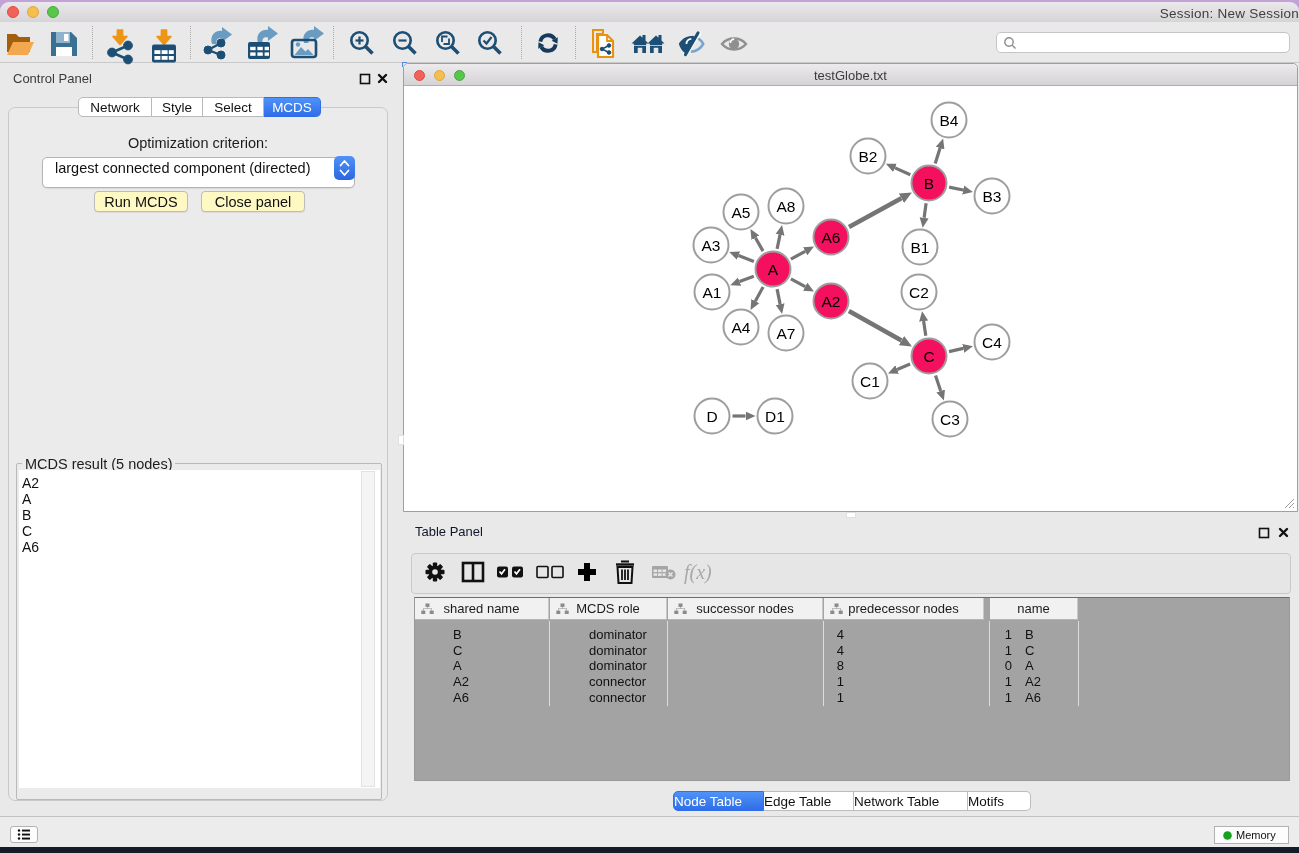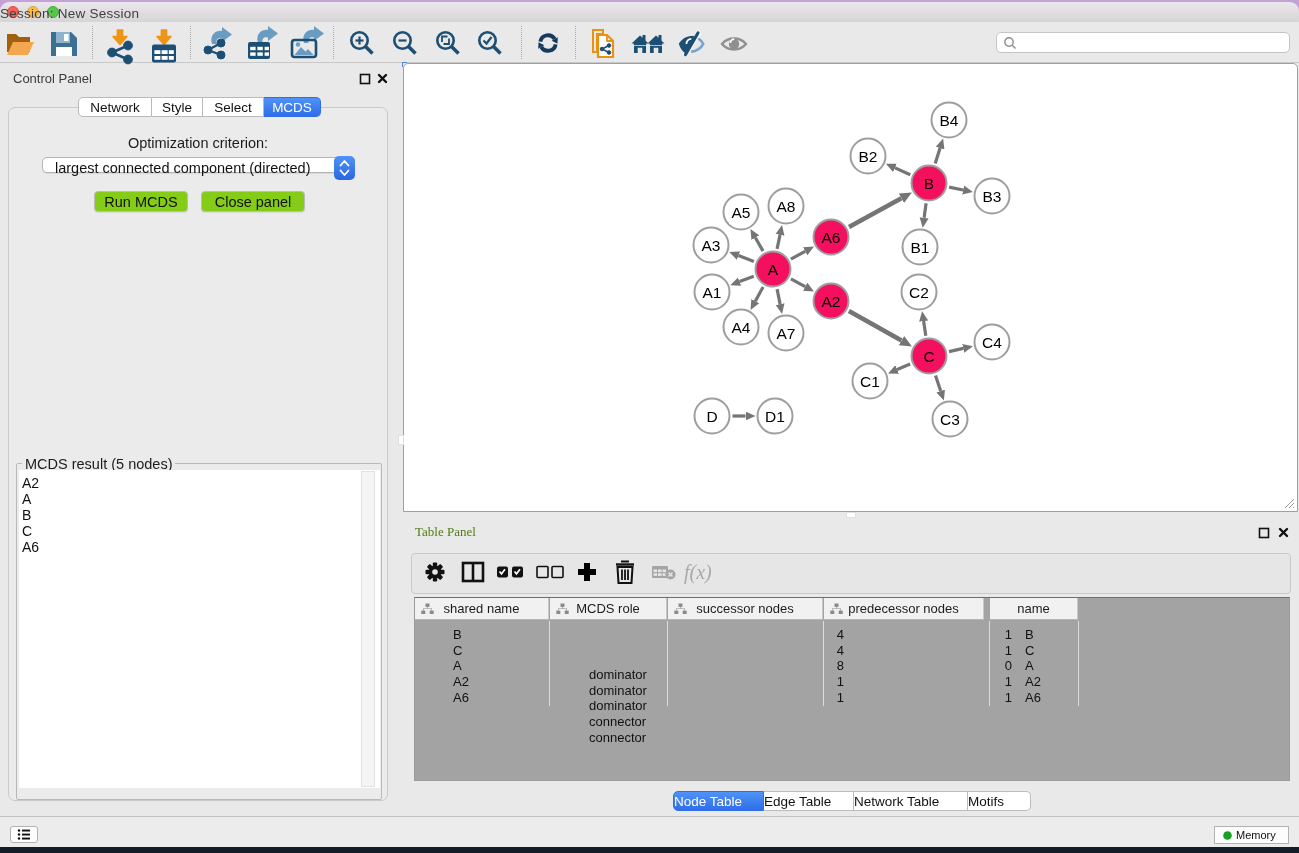--- a/index.html
+++ b/index.html
@@ -4,70 +4,70 @@
 <style>
 * { margin:0; padding:0; box-sizing:border-box; }
 html,body { width:1299px; height:853px; }
 body { position:relative; font-family:"Liberation Sans",sans-serif; background:#e9e9e9; overflow:hidden; }
 .abs { position:absolute; }
 
 
 #purple { top:0; left:0; width:1299px; height:12px; background:#c3a3d5; }
 #titlebar { top:2px; left:0; width:1299px; height:21px; border-radius:9px 9px 0 0;
   background:linear-gradient(#eae8ea,#d6d4d6); border-bottom:1px solid #b6b4b6; }
-#titletext { top:4px; left:0; width:1299px; text-align:left; font-size:13.5px; letter-spacing:0.25px; color:#404040; }
+#titletext { top:4px; left:0; width:1299px; text-align:right; font-size:13.5px; letter-spacing:0.25px; color:#404040; }
 .light { border-radius:50%; top:4px; width:12px; height:12px; }
 #l1 { left:7px;  background:#f16259; border:0.5px solid #dd4d44; }
 #l2 { left:27px; background:#f5bf4f; border:0.5px solid #dfa63a; }
 #l3 { left:47px; background:#58c64c; border:0.5px solid #46ab3c; }
 
 
 #toolbar { top:22px; left:0; width:1299px; height:41px; background:#e9e9e9; border-bottom:1px solid #c9c9c9; }
 .tsep { position:absolute; top:4px; height:33px; width:0; border-left:1px dotted #a9a9a9; }
 #search { top:10px; left:996px; width:294px; height:21px; background:#fff; border:1px solid #c5c5c5; border-radius:5px; }
 
 
 #cpheader { top:71px; left:13px; font-size:13px; color:#3b3b3b; }
 #cpbox { top:107px; left:8px; width:380px; height:694px; background:#ebebeb; border:1px solid #c9c9c9; border-radius:7px; }
 .seg { position:absolute; top:97px; height:20px; background:#fff; border:1px solid #b9b9b9; border-left:none;
   font-size:13.5px; color:#111; text-align:center; line-height:19px; }
 .segfirst { border-left:1px solid #b9b9b9; border-radius:5px 0 0 5px; }
 .seglast  { border-radius:0 5px 5px 0; }
 .segsel { background:linear-gradient(#5092f8,#2f6ee8); color:#fff; border-color:#2f6ee8; }
 #optlabel { top:135px; left:0; width:396px; text-align:center; font-size:14.5px; color:#1c1c1c; }
-#dropdown { top:157px; left:42px; width:313px; height:16px; background:#fff; border:1px solid #b4b4b4; border-radius:5px;
+#dropdown { top:157px; left:42px; width:313px; height:31px; background:#fff; border:1px solid #b4b4b4; border-radius:5px;
   font-size:14.5px; color:#111; line-height:21px; padding-left:12px; box-shadow:0 1px 1px rgba(0,0,0,.08); }
 #ddcap { top:156px; left:334px; width:21px; height:24px; border-radius:5px; background:linear-gradient(#5092f8,#2b66e0); }
-.btn { position:absolute; top:191px; height:21px; background:#84cc16; border:1px solid #bcbcbc; border-radius:4px;
+.btn { position:absolute; top:191px; height:21px; background:#fef9c3; border:1px solid #bcbcbc; border-radius:4px;
   font-size:14.5px; color:#111; text-align:center; line-height:20px; box-shadow:0 1px 1px rgba(0,0,0,.07); }
 #fieldset { top:463px; left:16px; width:366px; height:337px; border:1px solid #b9b9b9; border-radius:2px; }
 #fslegend { top:456px; left:22px; background:#ebebeb; padding:0 3px; font-size:14.5px; color:#1c1c1c; }
 #mcdslist { top:470px; padding-top:5px; left:19px; width:361px; height:318px; background:#fff; font-size:14px; color:#111; }
 #mcdslist div { height:16px; line-height:16px; padding-left:3px; }
 #listscroll { top:471px; left:361px; width:14px; height:316px; background:#f4f4f4; border:1px solid #e2e2e2; }
 
 
 #netwin { top:63px; left:403px; width:895px; height:449px; background:#fff; border:1px solid #9f9f9f; border-radius:5px 5px 0 0; }
 #nettitle { top:0; left:0; right:0; height:22px; background:linear-gradient(#eceaec,#d5d3d5); border-bottom:1px solid #aeaeae; border-radius:5px 5px 0 0; }
 #nettext { top:4px; left:0; width:100%; text-align:center; font-size:13px; color:#3b3b3b; }
 .slight { border-radius:50%; top:6px; width:11px; height:11px; }
 #s1 { left:10px; background:#f16259; border:0.5px solid #dd4d44; }
 #s2 { left:30px; background:#f5bf4f; border:0.5px solid #dfa63a; }
 #s3 { left:50px; background:#58c64c; border:0.5px solid #46ab3c; }
 
 
-#tpheader { top:524px; left:415px; font-size:13px; color:#4d7c0f;font-family:Liberation Serif, serif; }
+#tpheader { top:524px; left:415px; font-size:13px; color:#0f172a; }
 #tptoolbox { top:553px; left:411px; width:880px; height:41px; background:#e6e6e6; border:1px solid #c9c9c9; border-radius:4px; }
 #tablewrap { top:597px; left:414px; width:876px; height:184px; background:#a3a3a3; border:1px solid #9a9a9a; border-top:1px solid #6e6e6e;padding-left:29px; }
 .th { position:absolute; top:0; height:22px; background:#f1f1f1; border-right:1px solid #c8c8c8; border-bottom:1px solid #b5b5b5;
   font-size:13px; color:#1c1c1c; text-align:center; line-height:22px; }
 .hicon { position:absolute; left:6px; top:5px; }
 .colline { position:absolute; top:23px; width:0; height:85px; border-left:1px solid #dcdcdc; }
 .tr { position:absolute; height:15.7px; font-size:13px; color:#111; line-height:15.7px; width:876px; }
-.c1 { position:absolute; left:9px; }  .c2 { position:absolute; left:145px;margin-top:40px; }
+.c1 { position:absolute; left:9px; }  .c2 { position:absolute; left:145px; }
 .c3 { position:absolute; right:476px; } .c4 { position:absolute; right:308px; }
 .c5 { position:absolute; left:581px; }
 
 
 .btab { position:absolute; top:791px; height:20px; background:#fff; border:1px solid #bcbcbc; border-left:none;
   font-size:13.5px; color:#111; line-height:19px; }
 .btabfirst { border-left:1px solid #bcbcbc; border-radius:5px 0 0 5px; }
 .btablast { border-radius:0 5px 5px 0; }
 .btabsel { background:linear-gradient(#5092f8,#2f6ee8); color:#fff; border-color:#2f6ee8; }
 
@@ -268,20 +268,26 @@
     <div>A2</div>
     <div>A</div>
     <div>B</div>
     <div>C</div>
     <div>A6</div>
   </div>
 <div class="abs" id="listscroll"></div>
 
 <div class="abs" style="top:62px;left:402px;width:5px;height:5px;background:transparent;border-left:1.5px solid #5585d6;border-top:1.5px solid #5585d6"></div>
 <div class="abs" id="netwin">
+  <div class="abs" id="nettitle">
+    <div class="abs slight" id="s1"></div>
+      <div class="abs slight" id="s2"></div>
+      <div class="abs slight" id="s3"></div>
+    <div class="abs" id="nettext">testGlobe.txt</div>
+  </div>
   <svg class="abs" style="top:22px;left:0" width="893" height="426" viewBox="403 86 893 426" id="graph">
     <defs>
       <marker id="ar" markerUnits="userSpaceOnUse" markerWidth="12" markerHeight="10" refX="0" refY="5" orient="auto">
         <path d="M0,0.5 L10,5 L0,9.5 z" fill="#757575"></path>
       </marker>
       <marker id="ar2" markerUnits="userSpaceOnUse" markerWidth="14" markerHeight="12" refX="0" refY="6" orient="auto">
         <path d="M0,0.6 L12,6 L0,11.4 z" fill="#757575"></path>
       </marker>
     </defs>
     <g stroke="#757575">

